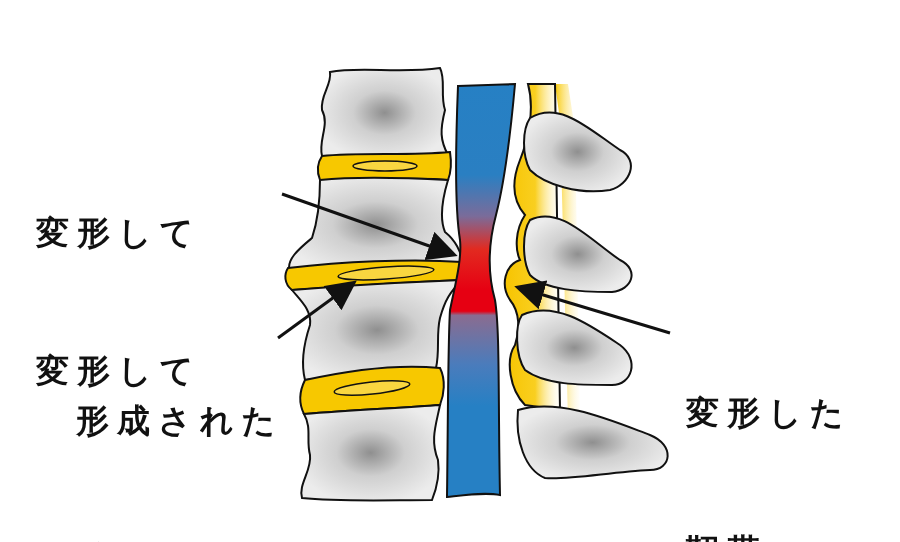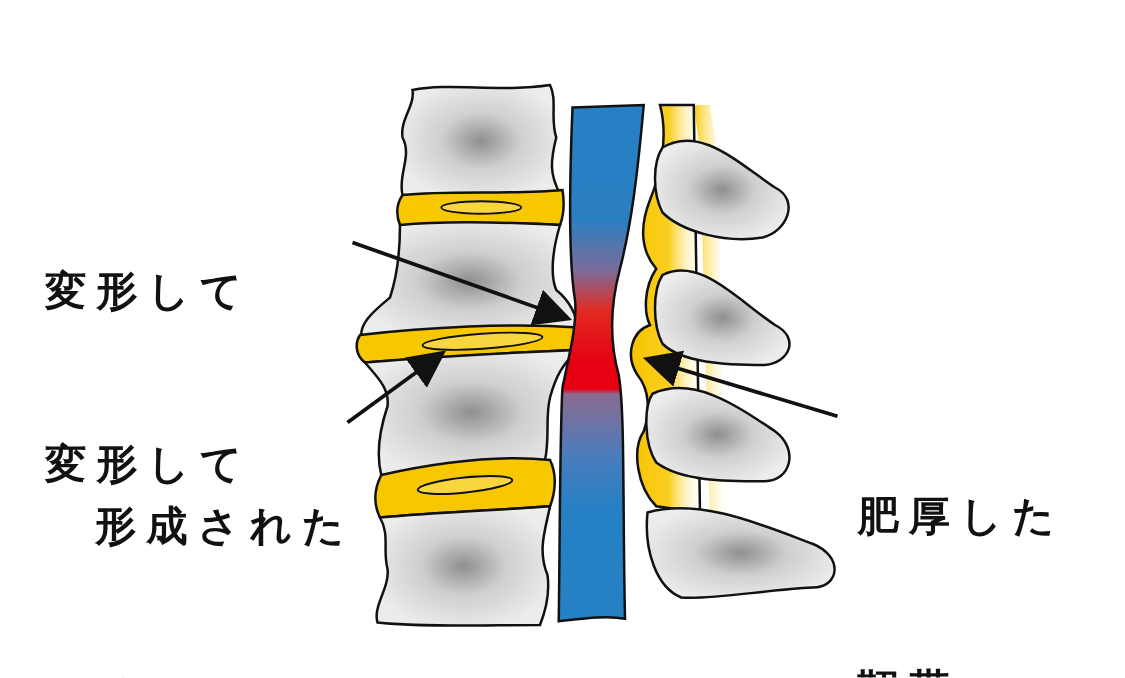--- a/index.html
+++ b/index.html
@@ -86,15 +86,15 @@
   <div>変形して</div>
   <div>変形して</div>
 </div>
 
 <div class="label" style="left:76px; top:306px;">
   <div>形成された</div>
   <div>椎間板</div>
 </div>
 
 <div class="label" style="left:686px; top:298px;">
-  <div>肥厚した</div>
+  <div>変形した</div>
   <div>靭帯</div>
 </div>
 
 </body></html>

